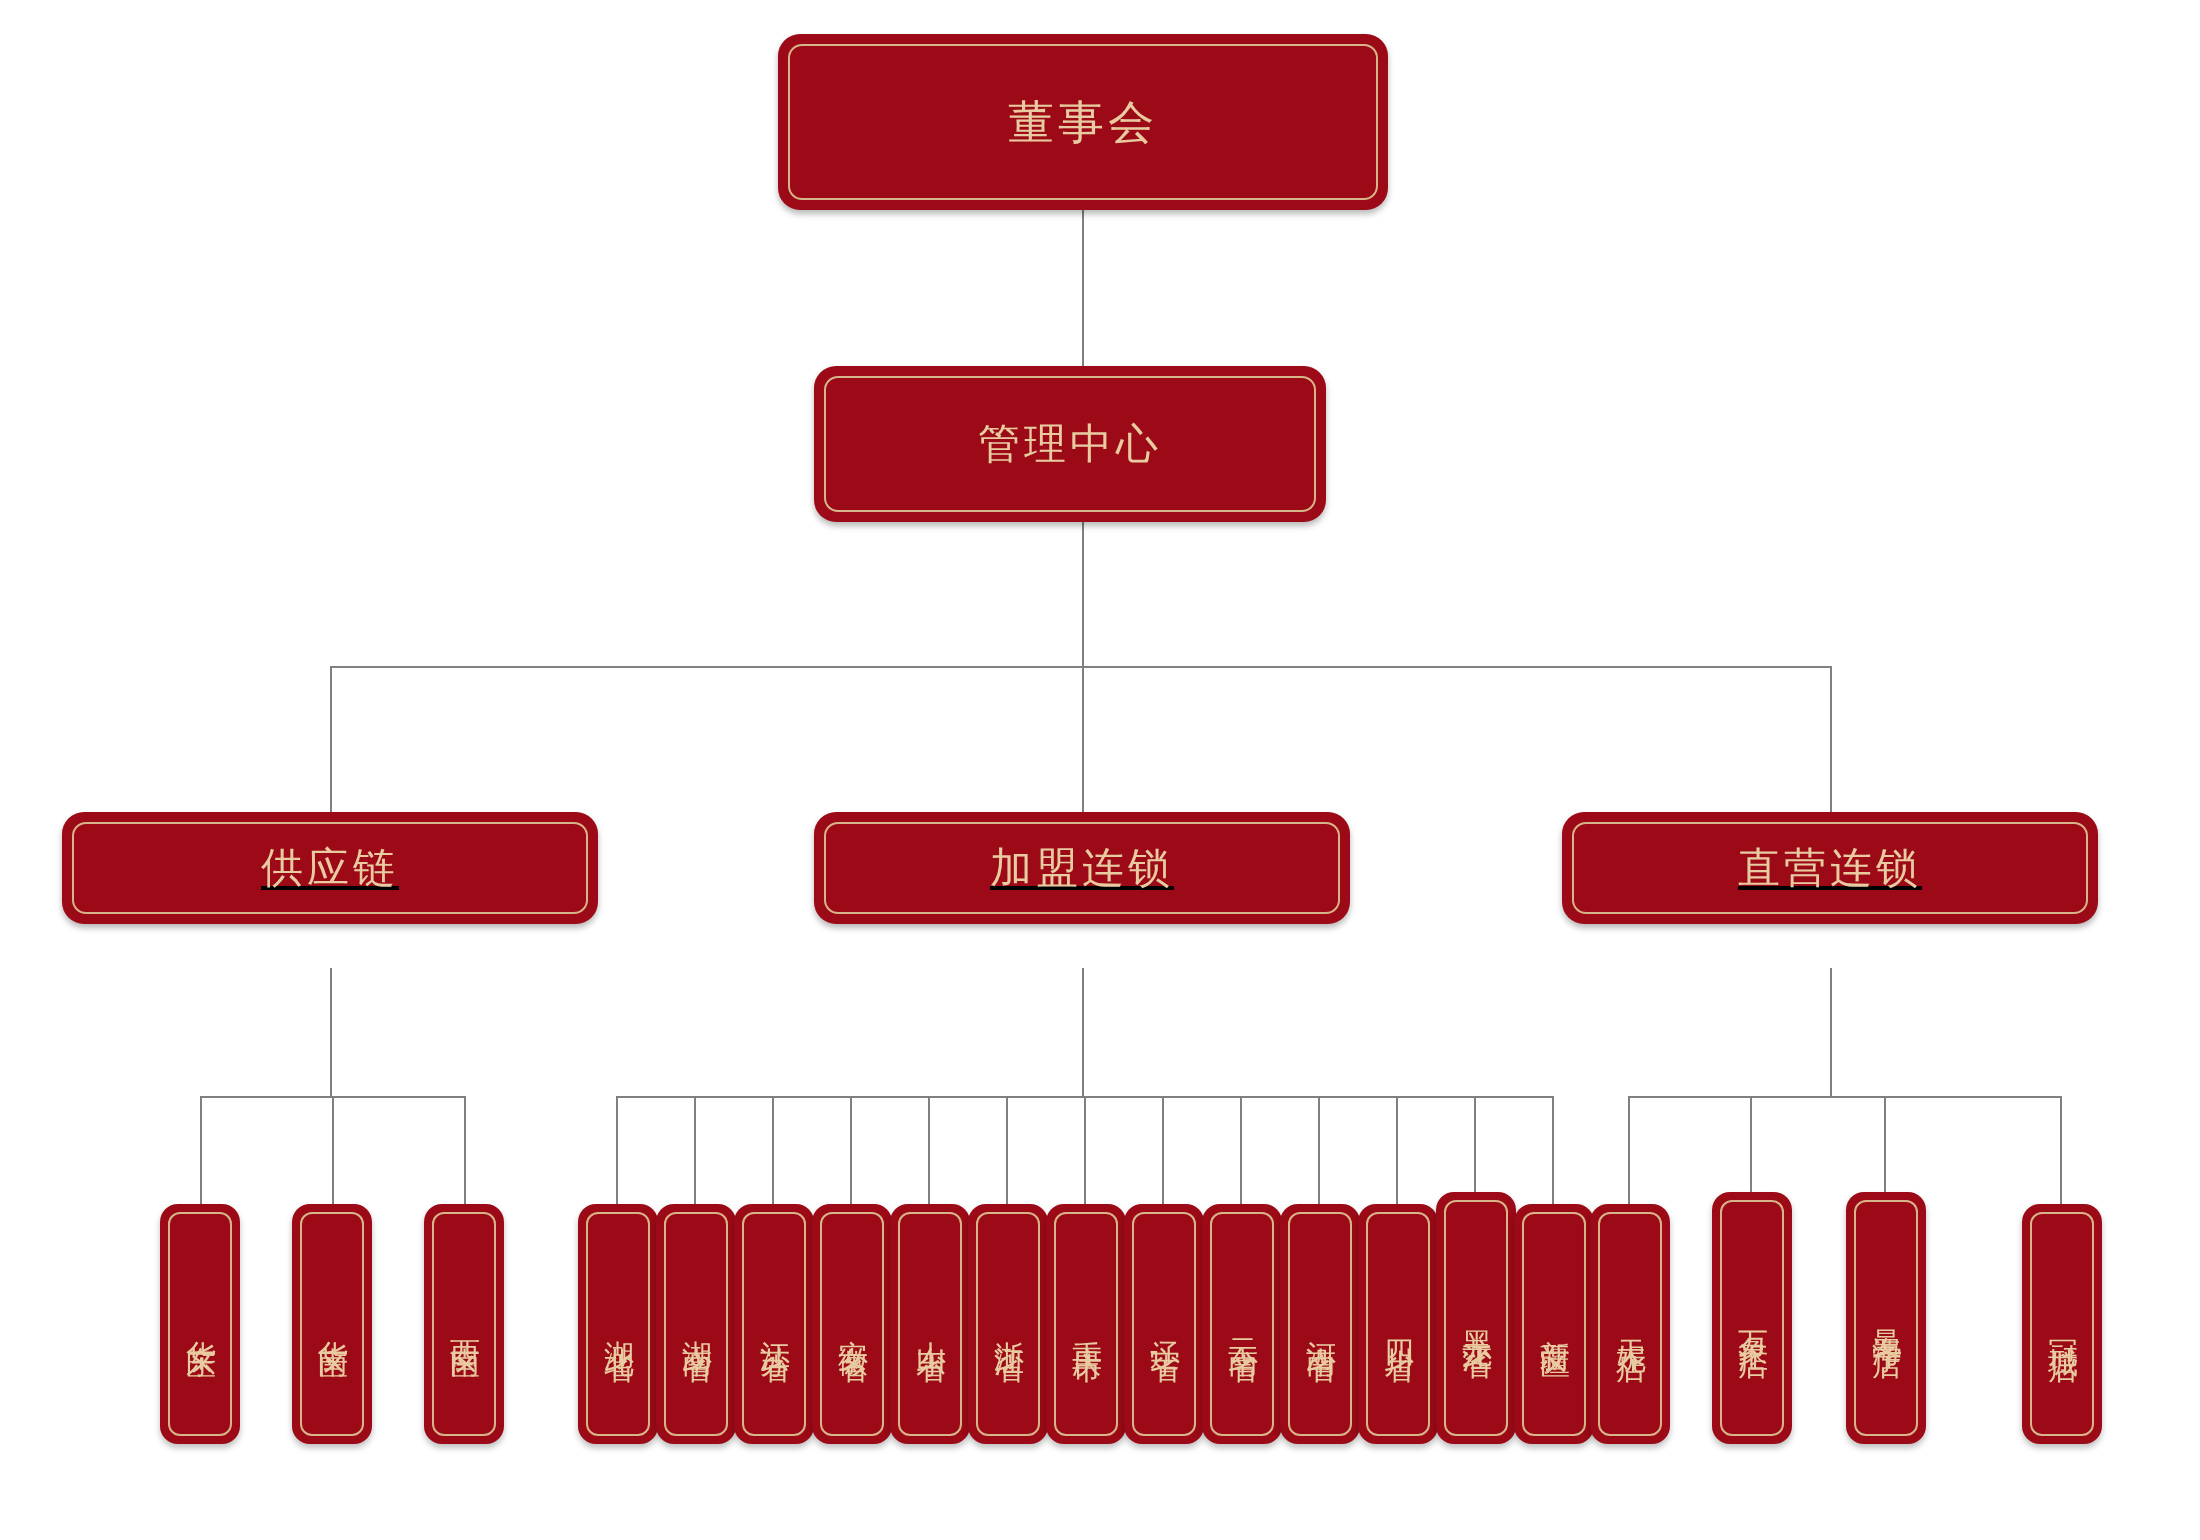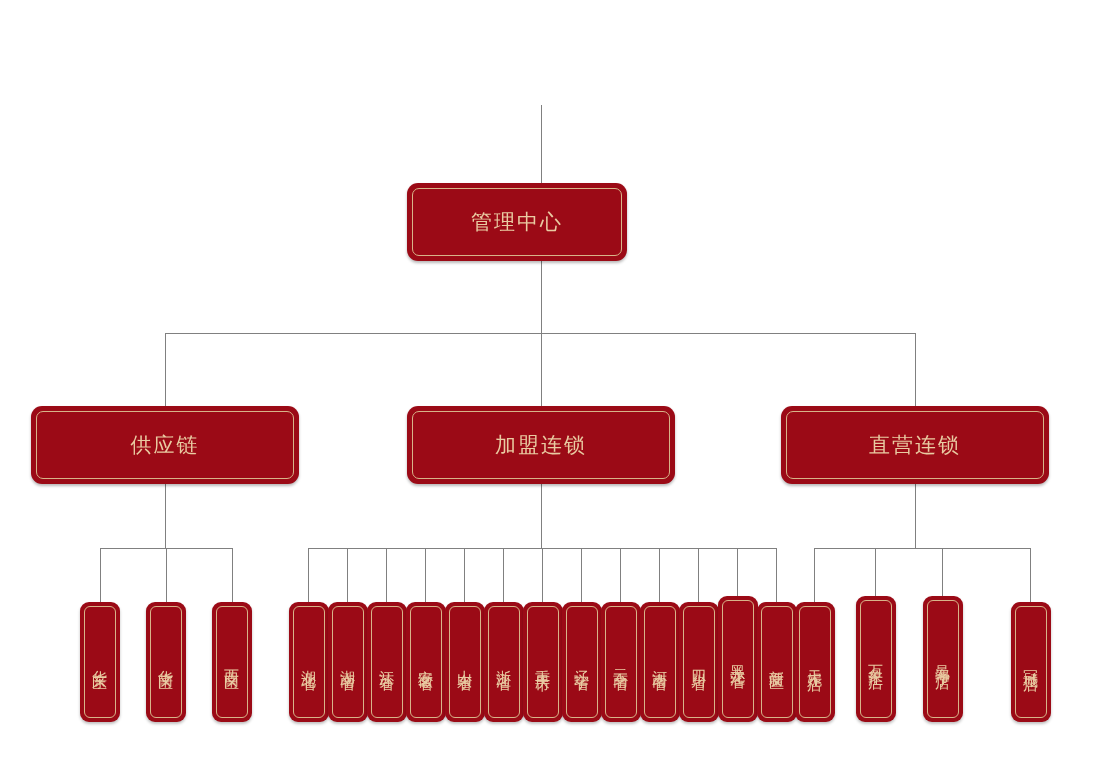--- a/index.html
+++ b/index.html
@@ -55,25 +55,25 @@
     color: #E9CBA2;
     letter-spacing: 2px;
     white-space: nowrap;
   }
 
   
   .node.lvl1 { width: 305px; height: 88px; }
   .node.lvl1 .label { font-size: 23px; }
 
   
-  .node.lvl2 { width: 220px; height: 78px; font-family: Liberation Serif, serif; }
+  .node.lvl2 { width: 256px; height: 78px; font-family: Liberation Serif, serif; }
   .node.lvl2 .label { font-size: 21px; }
 
   
-  .node.lvl3 { width: 268px; height: 78px; }
+  .node.lvl3 { width: 268px; height: 56px; text-decoration: underline; }
   .node.lvl3 .label { font-size: 21px; }
 
   
   .node.leaf {
     width: 40px;
     border-radius: 9px;
     box-shadow: 0 2px 3px rgba(0,0,0,0.25);
   }
   .node.leaf .inner {
     left: 4px; right: 4px; top: 4px; bottom: 4px;
@@ -125,20 +125,24 @@
   <div class="conn conn-v" style="left:659px; top:548px; height:54px;"></div>
   <div class="conn conn-v" style="left:698px; top:548px; height:54px;"></div>
   <div class="conn conn-v" style="left:737px; top:548px; height:48px;"></div>
   <div class="conn conn-v" style="left:776px; top:548px; height:54px;"></div>
 
   <div class="conn conn-v" style="left:814px; top:548px; height:54px;"></div>
   <div class="conn conn-v" style="left:875px; top:548px; height:48px;"></div>
   <div class="conn conn-v" style="left:942px; top:548px; height:48px;"></div>
   <div class="conn conn-v" style="left:1030px; top:548px; height:54px;"></div>
 
+  <div class="node lvl1" style="left:389px; top:17px;">
+    <span class="inner"></span>
+    <span class="label">董事会</span>
+  </div>
 
   <div class="node lvl2" style="left:407px; top:183px;">
     <span class="inner"></span>
     <span class="label">管理中心</span>
   </div>
 
   <div class="node lvl3" style="left:31px; top:406px;">
     <span class="inner"></span>
     <span class="label">供应链</span>
   </div>

